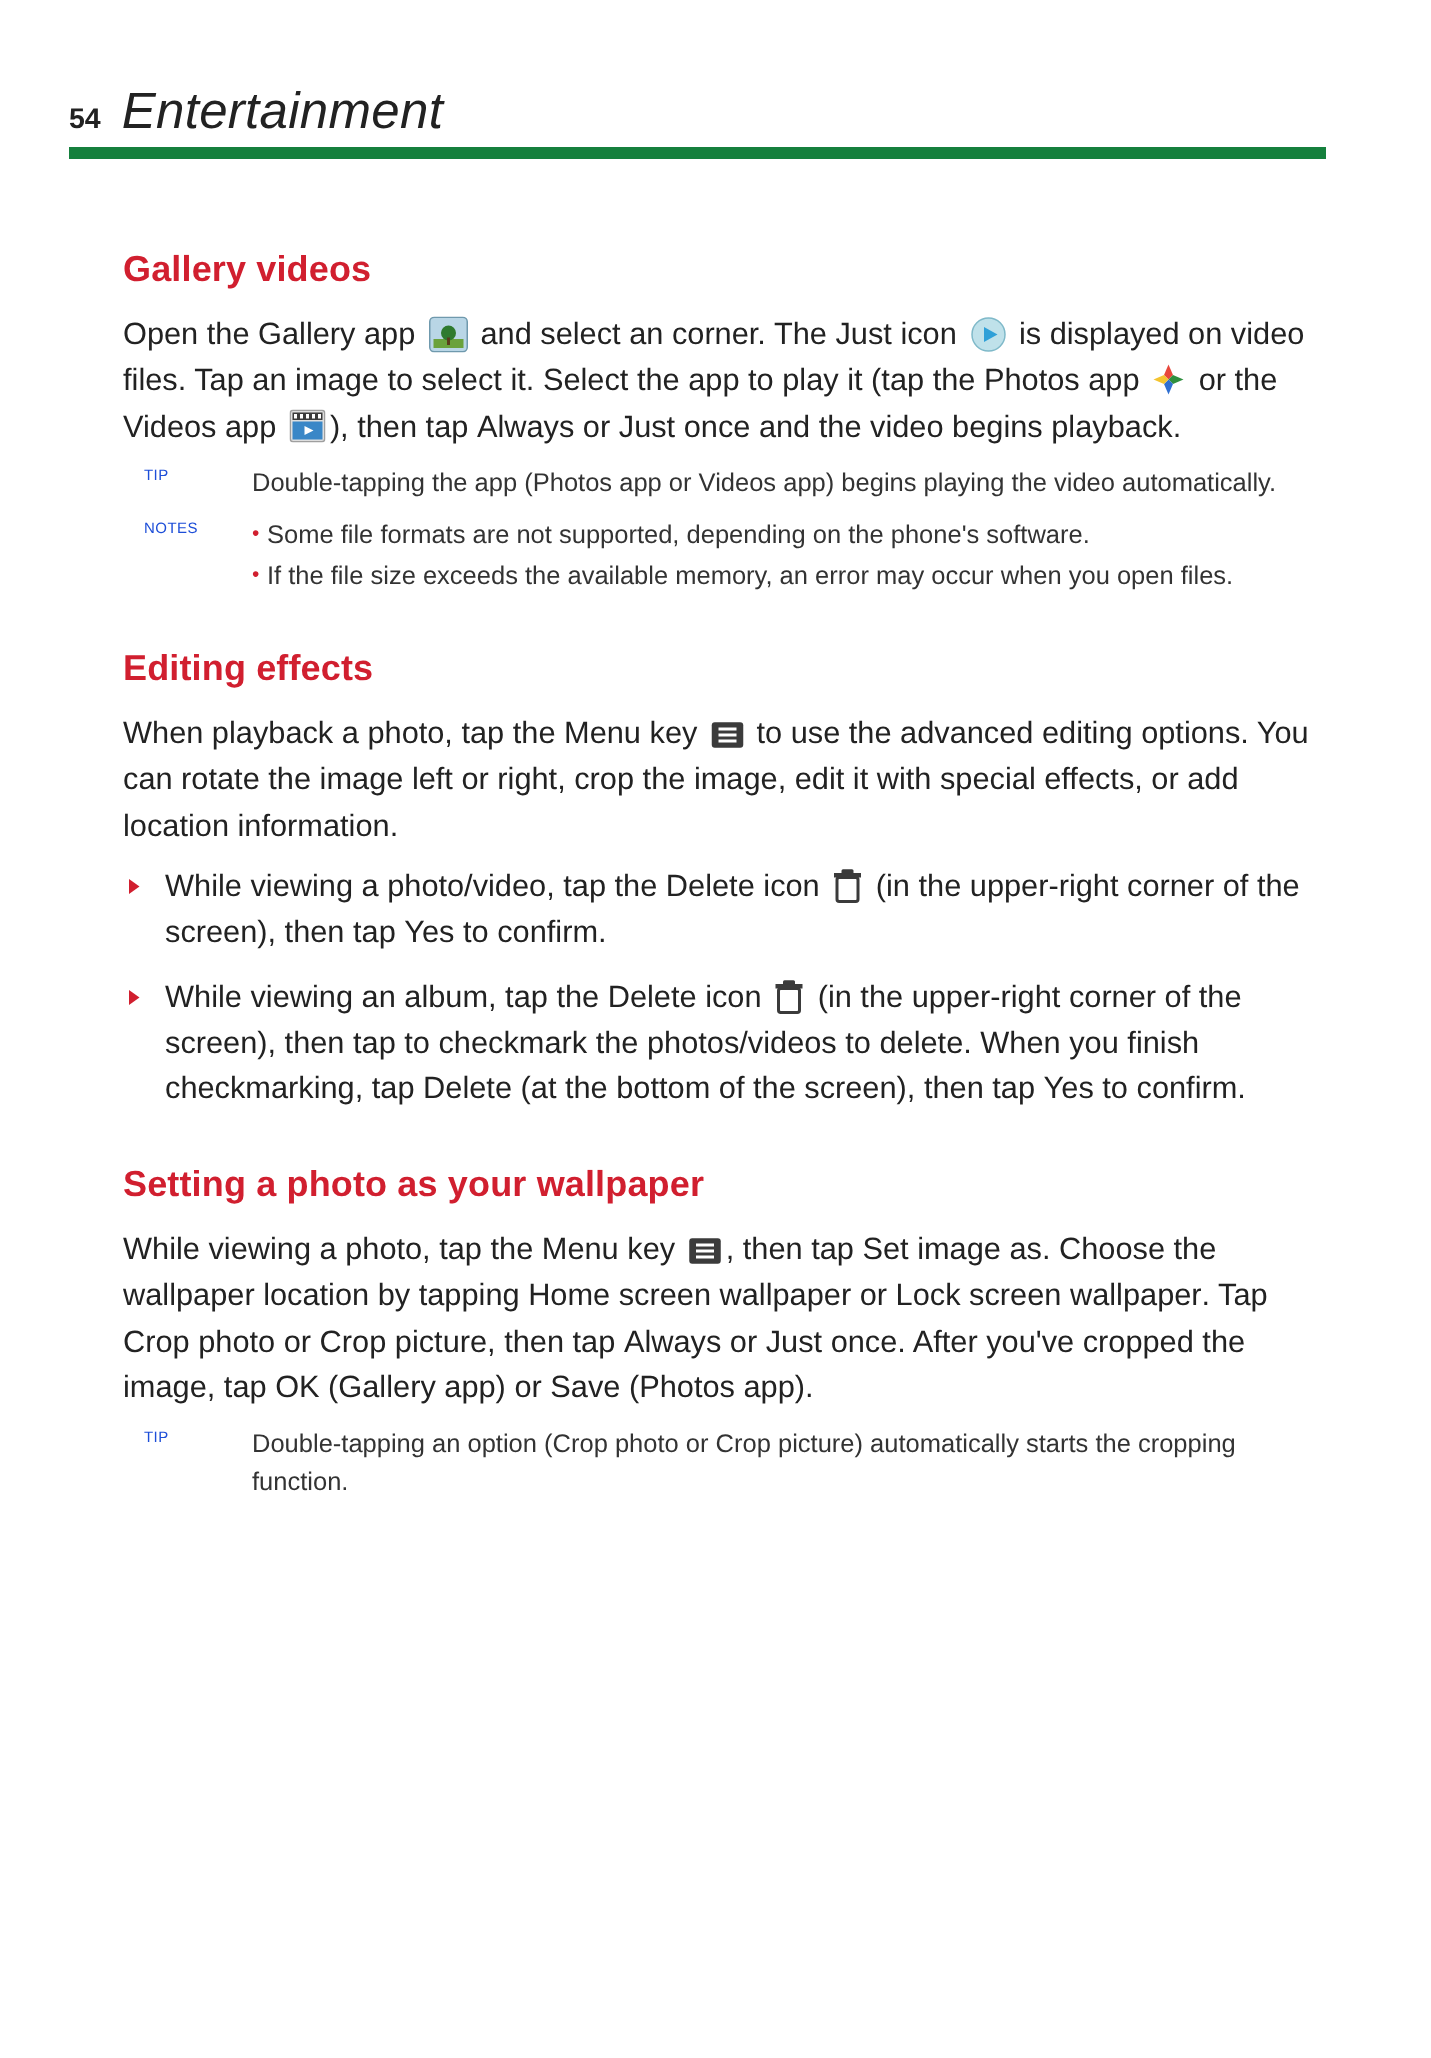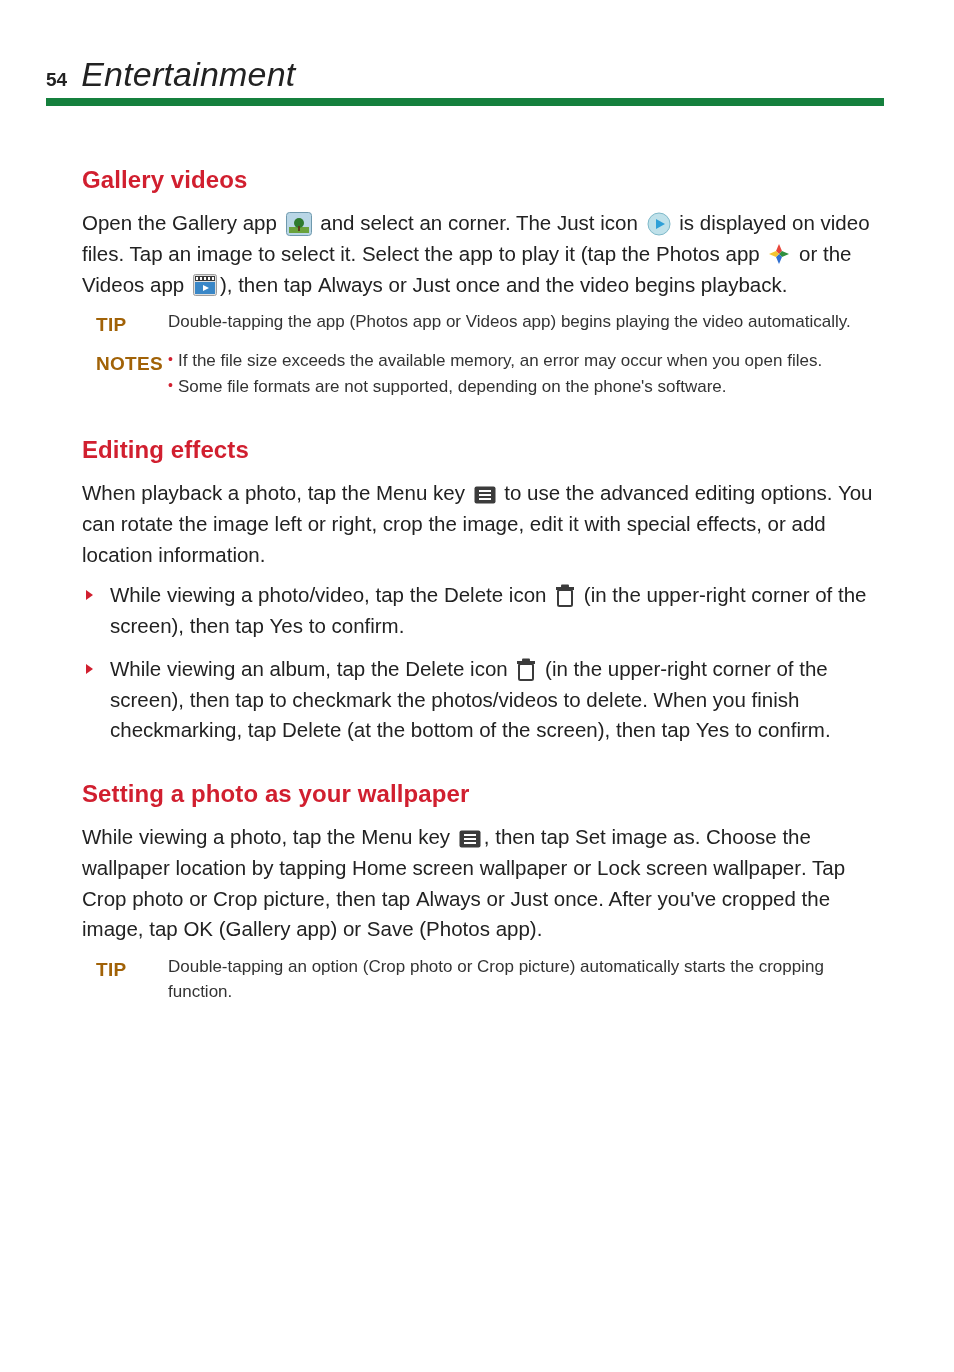--- a/index.html
+++ b/index.html
@@ -53,23 +53,23 @@
   }
   .b { font-weight: 500; }
   .tip-block, .notes-block {
     display: flex;
     margin: 10px 0 4px 14px;
     font-size: 17px;
     line-height: 1.45;
     color: #333;
   }
   .tip-label, .notes-label {
-    color: #a16207;
-    font-weight: 700;
-    font-size: 19px;
+    color: #1d4ed8;
+    font-weight: 400;
+    font-size: 10px;
     flex: 0 0 72px;
     letter-spacing: 0.3px;
     padding-top: 1px;
   }
   .tip-body, .notes-body {
     flex: 1;
     font-weight: 300;
   }
   .tip-body .b, .notes-body .b { font-weight: 500; }
   .notes-body ul {
@@ -165,22 +165,22 @@
     <div class="tip-label">TIP</div>
     <div class="tip-body">
       <span>Double-tapping the app (</span><span class="b">Photos</span><span> app or </span><span class="b">Videos</span><span> app) begins playing the video automatically.</span>
     </div>
   </div>
 
   <div class="notes-block">
     <div class="notes-label">NOTES</div>
     <div class="notes-body">
       <ul>
+        <li>Some file formats are not supported, depending on the phone's software.</li>
         <li>If the file size exceeds the available memory, an error may occur when you open files.</li>
-        <li>Some file formats are not supported, depending on the phone's software.</li>
       </ul>
     </div>
   </div>
 
   <h2 class="section">Editing effects</h2>
 
   <p class="body">
     <span>When playback a photo, tap the </span><span class="b">Menu key</span><span> </span><span class="icon"><svg width="22" height="18">
           <rect x="0.5" y="0.5" width="21" height="17" rx="2" fill="#3b3b3b"></rect>
           <rect x="5" y="4" width="12" height="2" fill="#fff"></rect>

